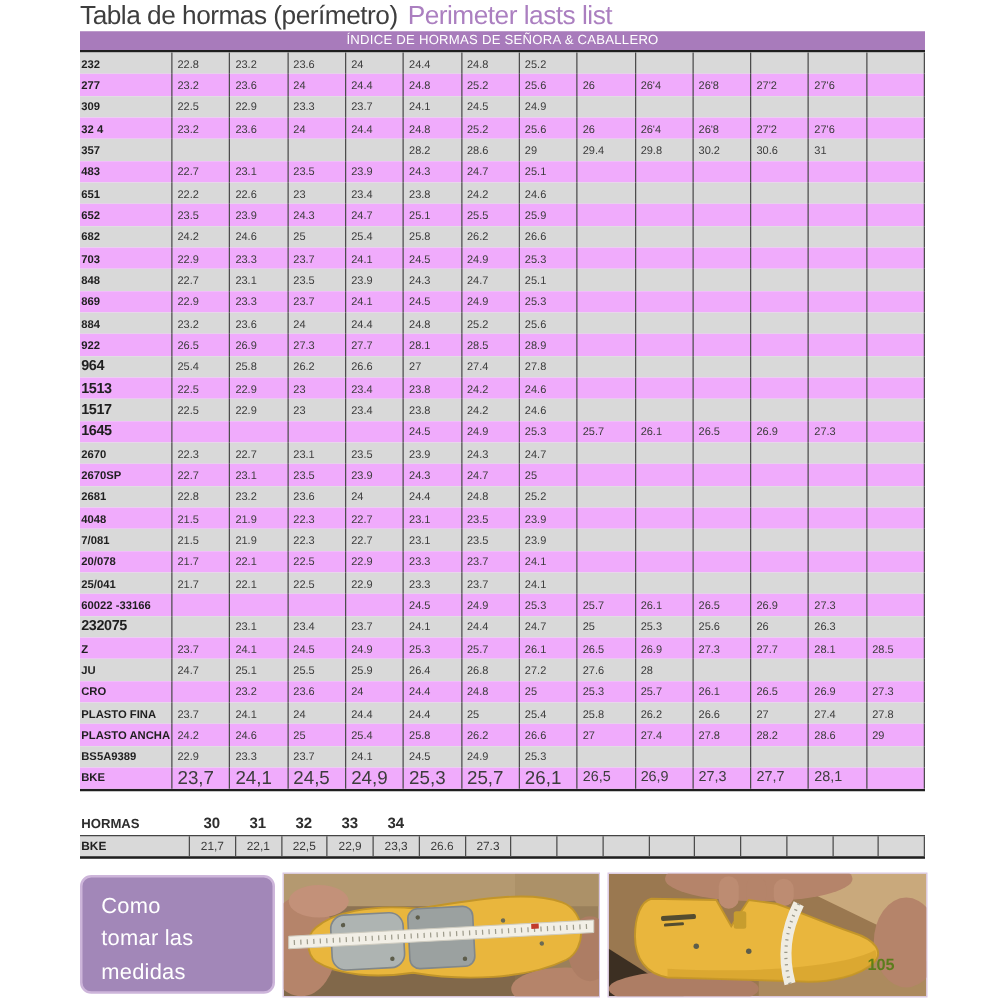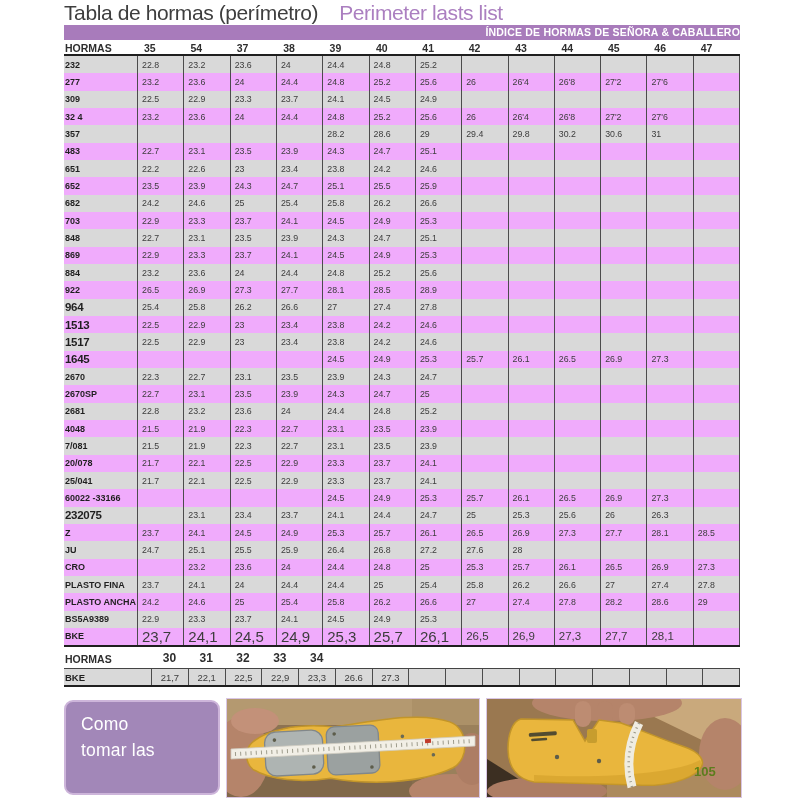--- a/index.html
+++ b/index.html
@@ -1,29 +1,29 @@
 <!DOCTYPE html>
 <html style="--c-band: #a87bbb; --c-accent: #ab7fc0; --c-stripe: #d9d9d9; --c-box: #a287b8;"><head>
 <meta charset="utf-8">
 <style>
   html,body{margin:0;padding:0}
   body{width:800px;height:800px;background:#fff;font-family:"Liberation Sans",sans-serif;position:relative;overflow:hidden}
 
   .title{position:absolute;left:64px;top:1px;font-size:21px;color:#3e3e3e;letter-spacing:-0.4px;white-space:nowrap}
-  .title .es{margin-right:21px}
+  .title .es{margin-right:8px}
   .title .en{color:var(--c-accent,#ab7fc0)}
 
   .band{position:absolute;left:64px;top:25px;width:676px;height:15px;background:var(--c-band,#a87bbb);
-        color:#fff;font-weight:bold;font-size:10.5px;text-align:right;line-height:15px;letter-spacing:.2px}
+        color:#fff;font-weight:normal;font-size:10.5px;text-align:center;line-height:15px;letter-spacing:.2px}
 
   .thead{position:absolute;left:64px;top:42px;width:676px;height:14px;display:flex;font-weight:bold;font-size:10.5px;color:#2e2e2e}
   .thead .lblh{flex:0 0 72px;padding-left:1px}
   .hcell{flex:1;padding-left:7px}
 
-  .tbody{position:absolute;left:64px;top:54px;width:676px;border-top:2.5px solid #1f1f1f;border-bottom:2.5px solid #1f1f1f;box-sizing:border-box}
+  .tbody{position:absolute;left:64px;top:40px;width:676px;border-top:2.5px solid #1f1f1f;border-bottom:2.5px solid #1f1f1f;box-sizing:border-box}
   .mrow{display:flex;height:17.33px;align-items:stretch}
   .rg{background:var(--c-stripe,#d9d9d9)}
   .rw{background:#f0abfc}
   .lbl{flex:0 0 72px;font-weight:bold;font-size:9px;color:#1f1f1f;padding-left:1px;white-space:nowrap;display:flex;align-items:center}
   .lbl-lg{font-size:11.5px;letter-spacing:-0.3px}
   .val{flex:1;font-size:8.8px;color:#3c3c3c;border-left:1.5px solid #4c4c4c;padding-left:4px;display:flex;align-items:center;overflow:hidden}
   .mrow .val:last-child{border-right:1.5px solid #4c4c4c}
   .row-bke .val{font-size:15px}
   .row-bke .val:nth-child(n+9){font-size:11.5px}
 
@@ -658,20 +658,21 @@
     <div class="sval"></div>
     <div class="sval"></div>
     <div class="sval"></div>
     <div class="sval"></div>
     <div class="sval"></div>
   </div>
 
 <div class="caption-box">
   <div>Como</div>
   <div>tomar las</div>
+  <div>medidas</div>
 </div>
 
 <div class="photo photo1">
   <svg width="252" height="98" viewBox="0 0 252 98">
     <rect width="252" height="98" fill="#8d7353"></rect>
     <rect x="0" y="0" width="252" height="26" fill="#c2a67a" opacity="0.75"></rect>
     <rect x="185" y="0" width="67" height="98" fill="#a58b62" opacity="0.55"></rect>
     <rect x="0" y="78" width="252" height="20" fill="#7a6144" opacity="0.6"></rect>
 
     <g>

